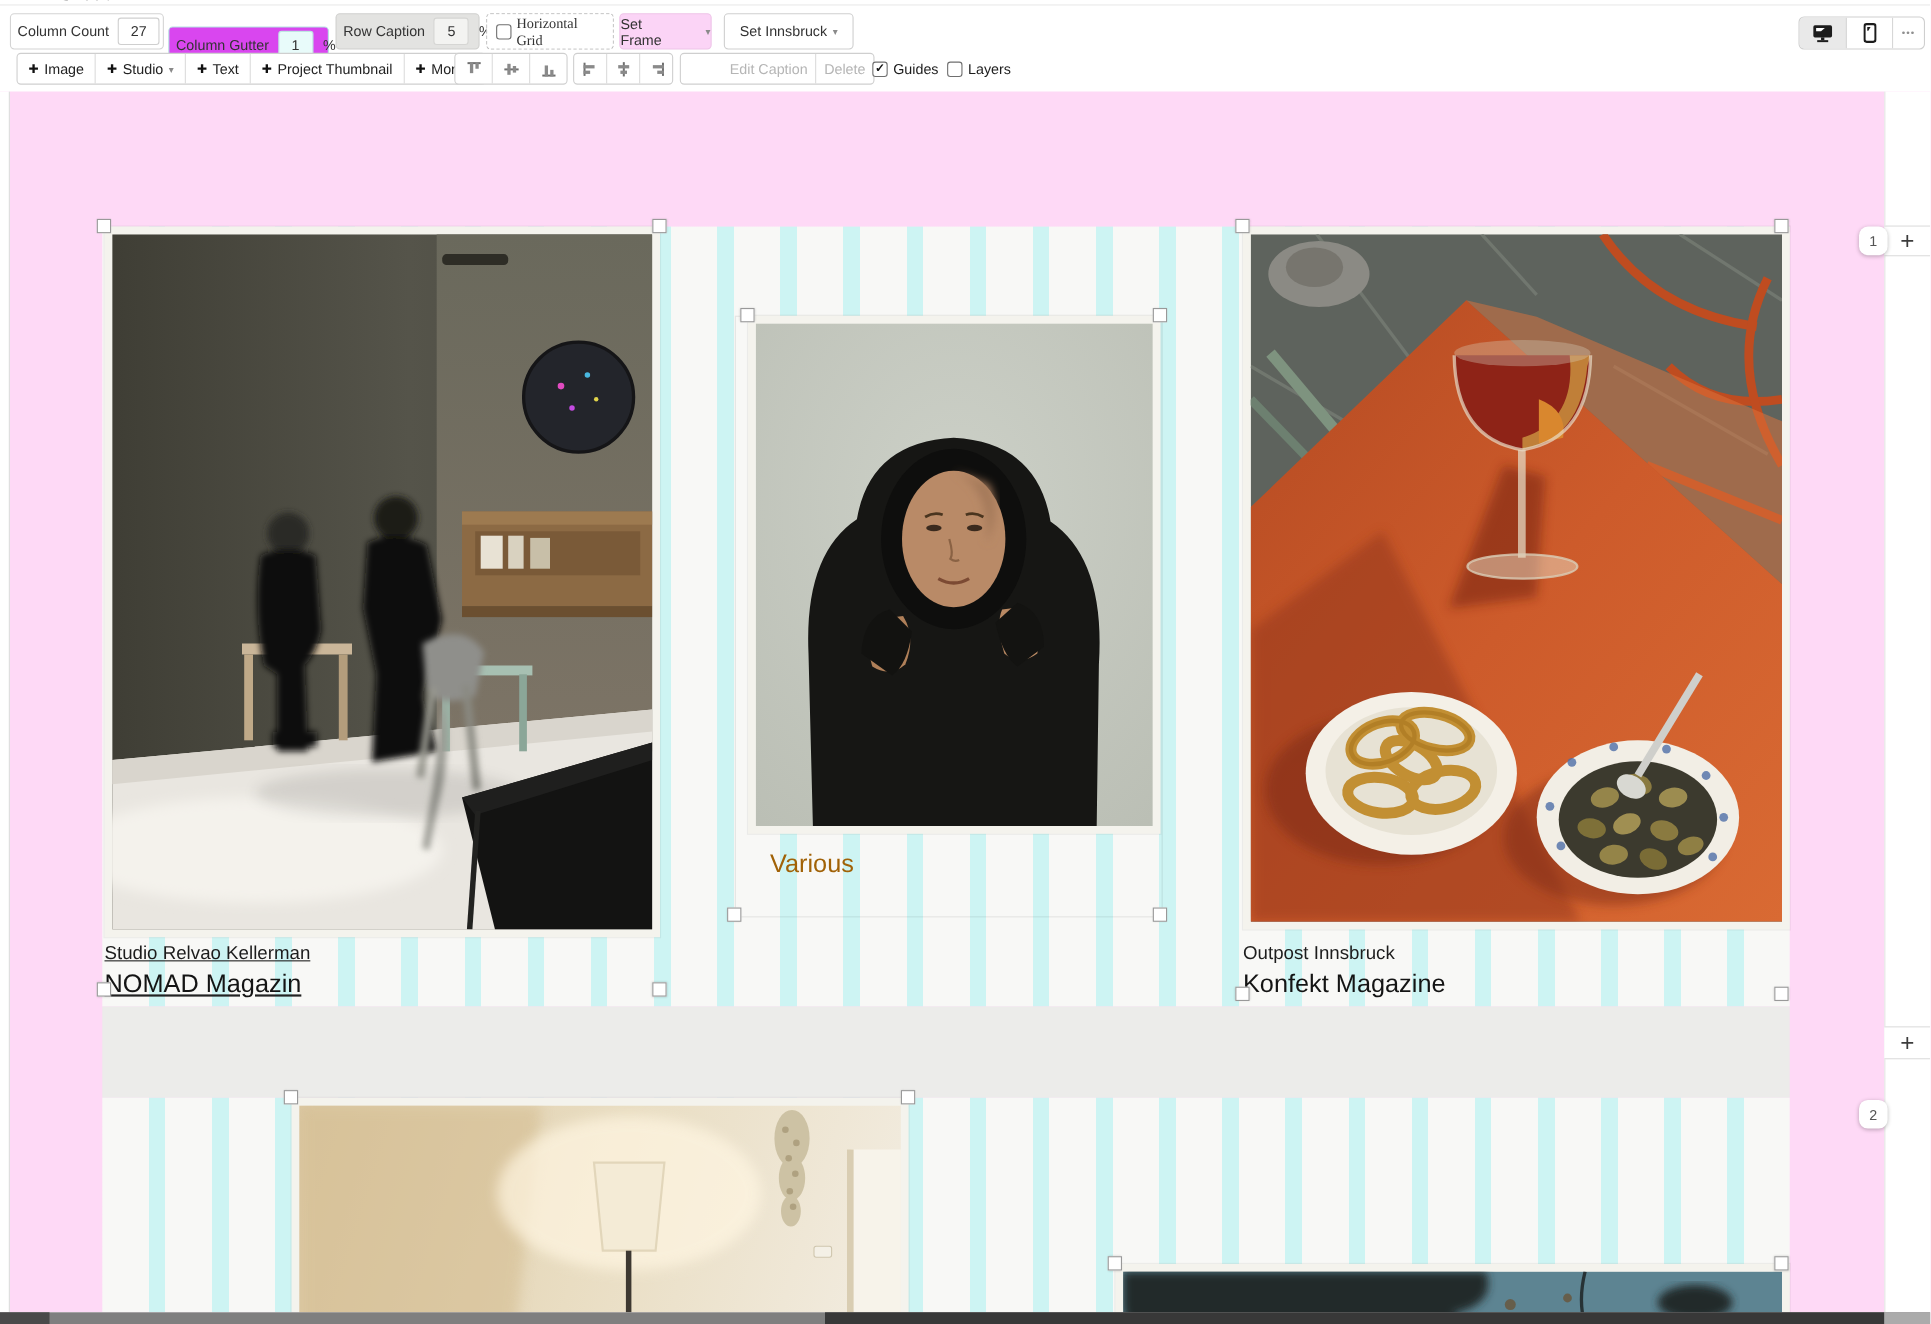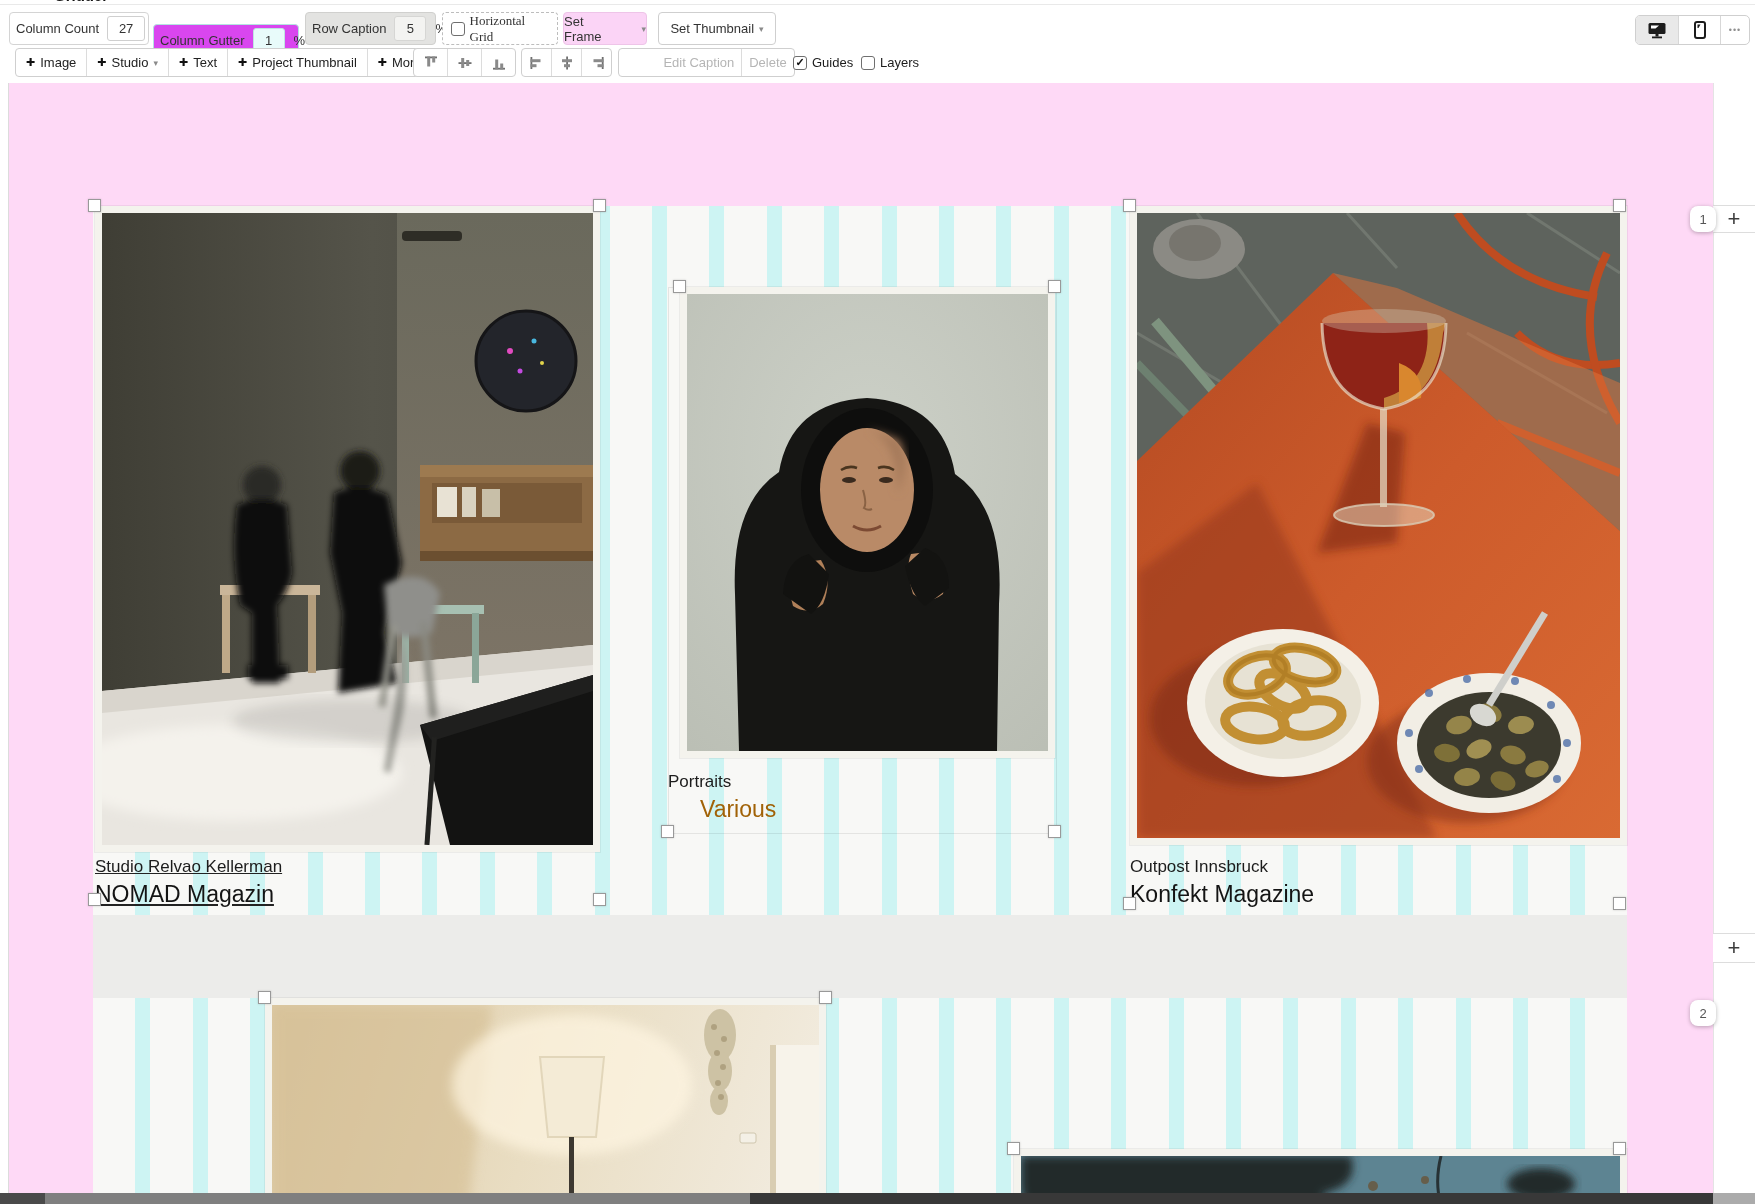--- a/index.html
+++ b/index.html
@@ -88,21 +88,21 @@
     </div>
     <div class="r1 dashed" style="left:442px;width:116px;padding:0 8px;gap:5px;">
       <span class="cb"></span>
       <span>Horizontal Grid</span>
     </div>
     <div class="r1 pinkbtn" style="left:563px;width:84px;">
       <span>Set Frame</span>
       <span class="arrow">▾</span>
     </div>
     <div class="r1 whitebtn" style="left:658px;width:118px;">
-      <span>Set Thumbnail</span>
+      <span>Set Innsbruck</span>
       <span class="arrow">▾</span>
     </div>
 
     <div class="view-switch">
       <div class="vs-cell" style="width:42px;background:#e9e9e9;">
         <svg width="20" height="17" viewBox="0 0 20 17">
           <rect x="1.5" y="1" width="17" height="11" rx="1.5" fill="#1c1c1c"></rect>
           <polygon points="4,3.5 12,3.5 8.5,6.5 4,6.5" fill="#ffffff"></polygon>
           <rect x="8.5" y="12" width="3" height="2.5" fill="#1c1c1c"></rect>
           <rect x="5" y="14.5" width="10" height="1.8" fill="#1c1c1c"></rect>
@@ -318,21 +318,20 @@
         <path d="M191,174 q8,-3 16,2" stroke="#4a351f" stroke-width="2.5" fill="none"></path>
         <path d="M176,196 q4,14 1,18 q4,3 8,1" stroke="#8a6244" stroke-width="2" fill="none"></path>
         <path d="M166,232 q14,8 28,0" stroke="#7c4a33" stroke-width="3" fill="none"></path>
         <path d="M118,268 q-20,18 -12,44 q16,10 30,-2 q10,-24 -2,-44 Z" fill="#b08059"></path>
         <path d="M240,258 q22,14 16,42 q-16,12 -30,0 q-8,-26 -2,-40 Z" fill="#ba8a64"></path>
         <path d="M96,300 q2,-34 26,-40 l20,20 q-4,30 -18,40 Z" fill="#121210"></path>
         <path d="M262,294 q0,-32 -24,-40 l-20,18 q6,30 20,40 Z" fill="#131311"></path>
       </svg>
     </div>
     <div class="caption" style="left:668px;top:687px;width:387px;">
-      <div class="cap-title">Portraits</div>
       <div class="cap-sub muted">Various</div>
     </div>
     <span class="handle" style="left:673px;top:197px;"></span>
     <span class="handle" style="left:1048px;top:197px;"></span>
     <span class="handle" style="left:661px;top:742px;"></span>
     <span class="handle" style="left:1048px;top:742px;"></span>
 
     <div class="frame" style="left:1130px;top:123px;width:497px;height:639px;">
       <svg width="483" height="625" viewBox="0 0 483 625" preserveAspectRatio="none">
         <defs>

